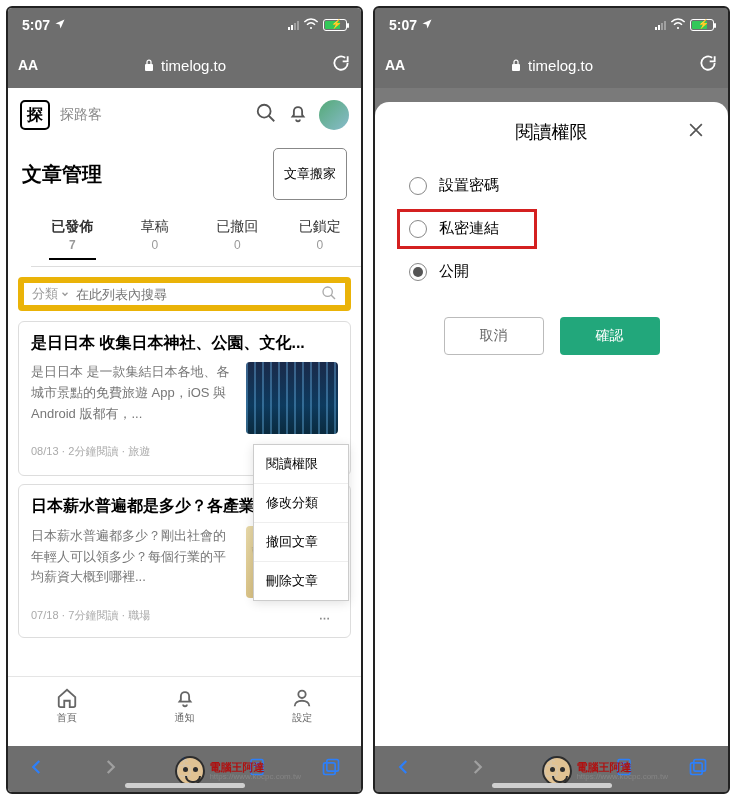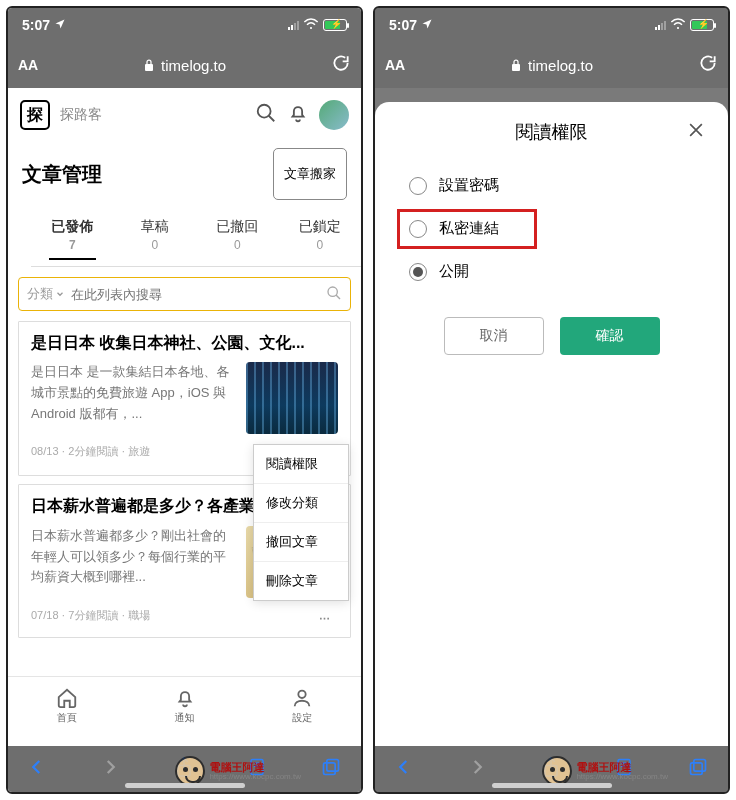--- a/index.html
+++ b/index.html
@@ -35,26 +35,26 @@
   .hdr-row { display:flex; align-items:center; justify-content:space-between; padding: 6px 14px 10px; }
   .hdr-title { font-size: 20px; font-weight:700; }
   .move-btn { border:1px solid #888; border-radius:5px; padding: 16px 10px; font-size:13px; background:#fff; }
 
   .tabs { display:flex; border-bottom:1px solid #ddd;margin-left:23px; }
   .tab { flex:1; text-align:center; padding: 8px 0 6px; font-size:14px; color:#333; }
   .tab .cnt { display:block; font-size:12px; color:#999; margin-top:2px; }
   .tab.active { font-weight:600; }
   .tab.active::after { content:""; display:block; height:2px; background:#000; margin: 6px 18px 0; }
 
-  .search-row { display:flex; align-items:center; border:1px solid #eab308; border-radius:4px; margin:10px 10px; padding:4px 8px; height:34px; color:#999; font-size:13px; }
+  .search-row { display:flex; align-items:center; border:6px solid #eab308; border-radius:4px; margin:10px 10px; padding:4px 8px; height:34px; color:#999; font-size:13px; }
   .search-row .cat { color:#999; display:flex; align-items:center; gap:2px; margin-right:6px; }
   .search-row input { flex:1; border:none; outline:none; font-size:13px; color:#333; }
   .search-row .sch { color:#aaa; }
 
-  .article { border:1px solid #ddd; border-radius:1px; margin: 8px 10px; padding: 10px 12px; position:relative; }
+  .article { border:1px solid #ddd; border-radius:6px; margin: 8px 10px; padding: 10px 12px; position:relative; }
   .a-title { font-size:16px; font-weight:600; margin-bottom:8px; line-height:1.4; }
   .a-body { display:flex; gap:10px; }
   .a-text { flex:1; font-size:13px; color:#777; line-height:1.6; }
   .a-thumb { width: 92px; height: 72px; border-radius:4px; background:#345; }
   .thumb1 { background: linear-gradient(180deg,#1a2a4a 0%, #0d3a5e 60%, #0a2a3e 100%); position:relative; overflow:hidden; }
   .thumb1::before{content:"";position:absolute;inset:0;background:repeating-linear-gradient(90deg,rgba(120,200,255,0.35) 0 2px, transparent 2px 8px);}
   .thumb2 { background: linear-gradient(135deg,#e8d9a8 0%, #d9c183 50%, #c7ab63 100%); position:relative; }
   .thumb2::after{content:"";position:absolute;left:10%;top:20%;width:70%;height:55%;background:#efe3c0;border:1px solid #c9b784;transform:rotate(-12deg);}
   .a-meta { font-size:11px; color:#aaa; margin-top:10px; display:flex; align-items:flex-start; justify-content:space-between; }
   .more-dots { color:#888; padding: 4px 6px; letter-spacing:2px; font-weight:700; }

